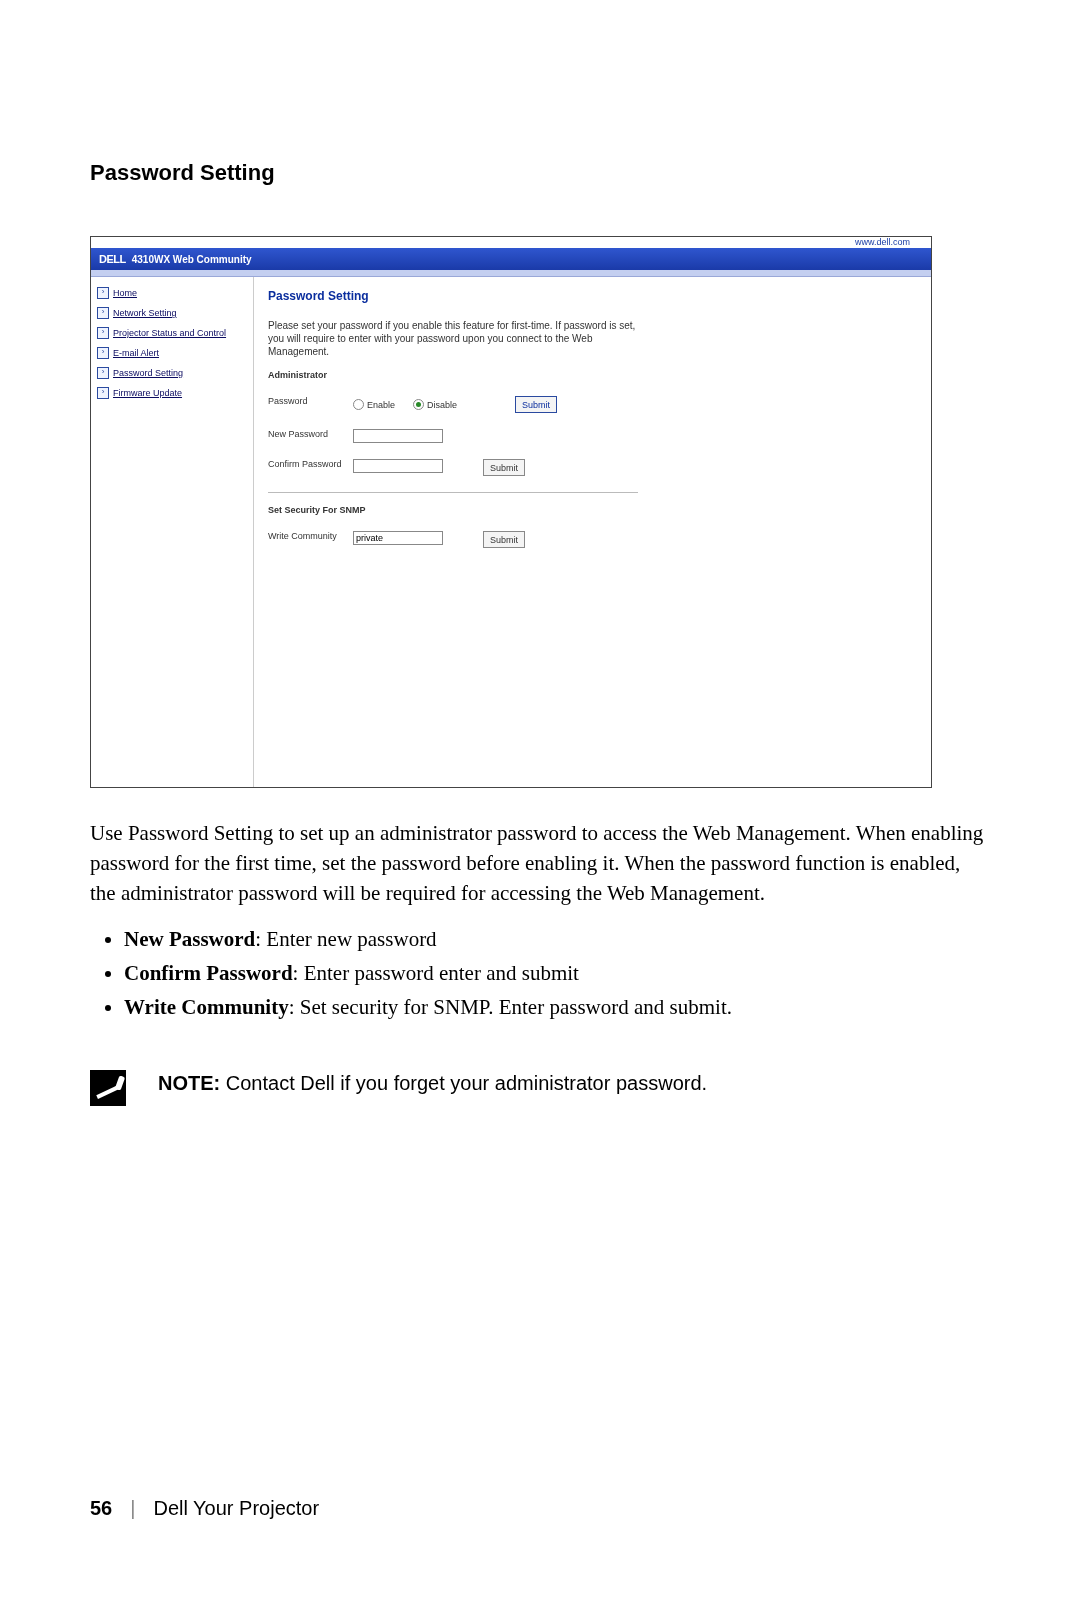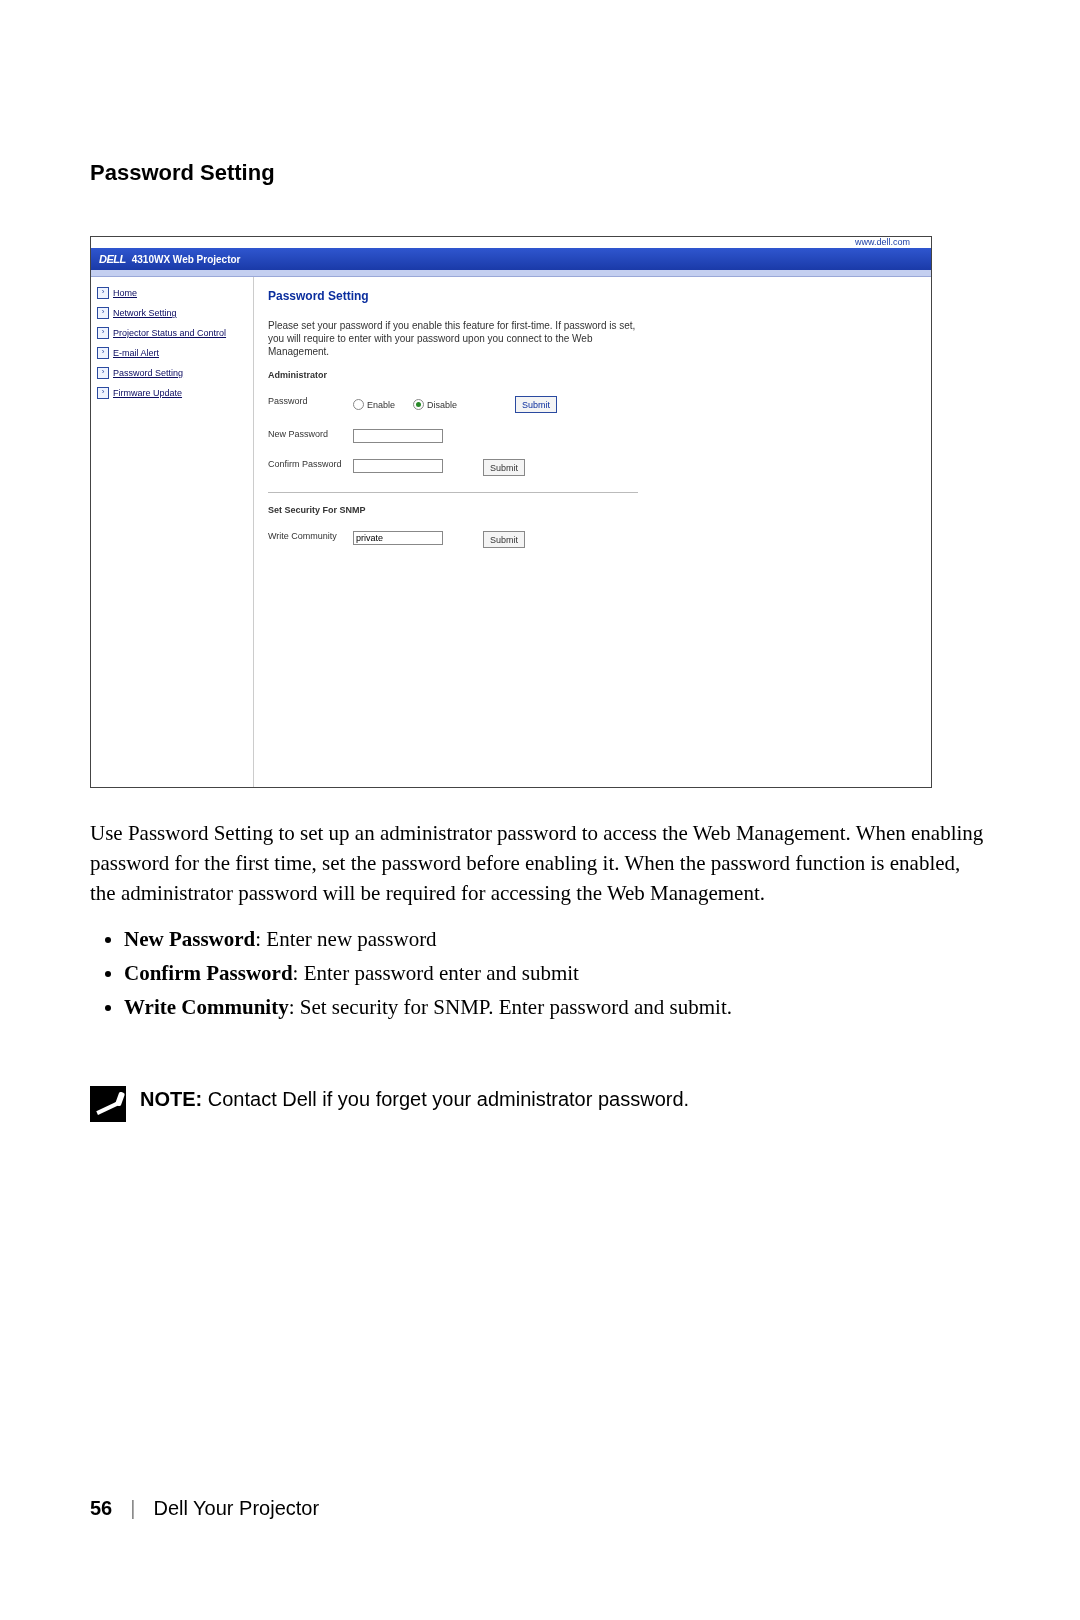--- a/index.html
+++ b/index.html
@@ -2,21 +2,21 @@
 <html><head>
 <meta charset="utf-8">
 <style>
   html,body{margin:0;padding:0;background:#fff;font-family:Georgia,'Times New Roman',serif;color:#000;}
   .page{width:1080px;height:1620px;position:relative;box-sizing:border-box;padding:160px 90px 0 90px;}
   .section-head{font-family:Arial,Helvetica,sans-serif;font-weight:bold;font-size:22px;margin-bottom:50px;}
   
   .shot{border:1px solid #444;width:840px;height:550px;position:relative;background:#fff;overflow:hidden;}
   .urlbar{position:absolute;top:0;right:21px;font:9px Arial;color:#1b3ea6;}
   .titlebar{height:22px;background:linear-gradient(#2f56cf,#1a3aa8);color:#fff;font:bold 10px Arial;display:flex;align-items:center;padding-left:8px;gap:6px;margin-top:11px;}
-  .titlebar .logo{font-style:italic;font-weight:bold;font-size:11px;letter-spacing:-0.5px;}
+  .titlebar .logo{font-weight:bold;font-size:11px;letter-spacing:-0.5px;}
   .bluebar{height:6px;background:#c4cff0;border-bottom:1px solid #9aa8d8;}
   .shot-body{display:flex;height:calc(100% - 39px);}
   .sidebar{width:150px;padding:10px 6px;font:9px Arial;}
   .sb-item{display:flex;align-items:center;margin-bottom:8px;}
   .sb-arrow{width:10px;height:10px;border:1px solid #2a4aa0;color:#2a4aa0;font-size:8px;line-height:8px;text-align:center;margin-right:4px;background:#eef3ff;}
   .sb-link{color:#0a0a60;text-decoration:underline;}
   .main{flex:1;border-left:1px solid #ccc;padding:12px 14px;font:10px Arial;color:#333;}
   .main h3{color:#0b2e9e;font:bold 12px Arial;margin:0 0 16px 0;}
   .main .desc{font:10px Arial;color:#333;max-width:370px;line-height:13px;}
   .group{margin-top:12px;}
@@ -30,42 +30,42 @@
   .row .btn{width:40px;height:15px;border:1px solid #888;font:9px Arial;background:#f4f4f4;display:inline-flex;align-items:center;justify-content:center;margin-left:40px;}
   .row .btn.active{border-color:#2a4aa0;color:#0b2e9e;}
   .hr{border:none;border-top:1px solid #bbb;margin:16px 0 12px 0;max-width:370px;}
   
   .body-text{font-size:21px;line-height:30px;margin-top:30px;}
   .body-text b{font-weight:normal;}
   ul.bullets{margin:14px 0 0 34px;padding:0;}
   ul.bullets li{font-size:21px;line-height:34px;margin-bottom:0;}
   ul.bullets li b{font-weight:bold;}
   
-  .note{display:flex;align-items:flex-start;gap:14px;margin-top:62px;}
+  .note{display:flex;align-items:flex-start;gap:32px;margin-top:46px;}
   .note-icon{width:36px;height:36px;background:#000;position:relative;flex:none;}
   .note-icon::before{content:"";position:absolute;left:6px;top:20px;width:24px;height:4px;background:#fff;transform:rotate(-25deg);}
   .note-icon::after{content:"";position:absolute;right:3px;top:6px;width:6px;height:14px;background:#fff;transform:rotate(20deg);border-radius:2px;}
   .note-text{font-family:Arial,Helvetica,sans-serif;font-size:20px;line-height:26px;}
   .note-text b{font-weight:bold;}
   
   .footer{position:absolute;left:90px;bottom:100px;font-family:Arial,Helvetica,sans-serif;font-size:20px;display:flex;align-items:center;}
   .footer .pg{font-weight:bold;margin-right:18px;}
   .footer .sep{color:#888;margin-right:18px;}
 </style>
 </head>
 <body>
 
 <div class="page">
   <div class="section-head">Password Setting</div>
 
   <div class="shot">
     <div class="urlbar">www.dell.com</div>
     <div class="titlebar">
       <span class="logo">DELL</span>
-      <span>4310WX Web Projector</span>
+      <span>4310WX Web Community</span>
     </div>
     <div class="bluebar"></div>
     <div class="shot-body">
       <div class="sidebar">
         <div class="sb-item">
             <span class="sb-arrow">›</span>
             <span class="sb-link">Home</span>
           </div>
         <div class="sb-item">
             <span class="sb-arrow">›</span>

